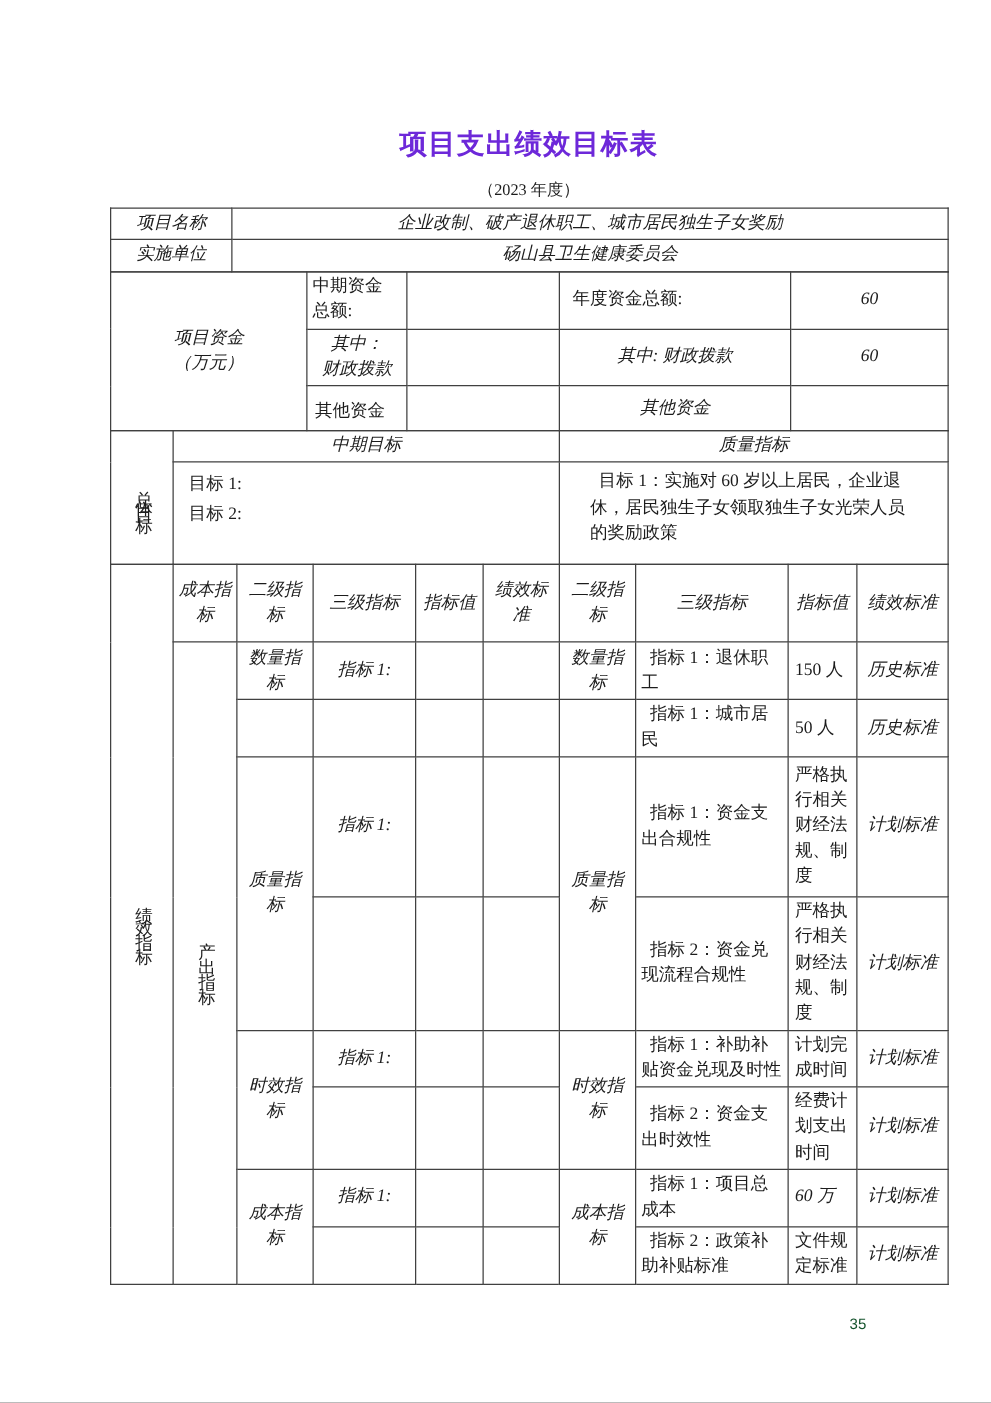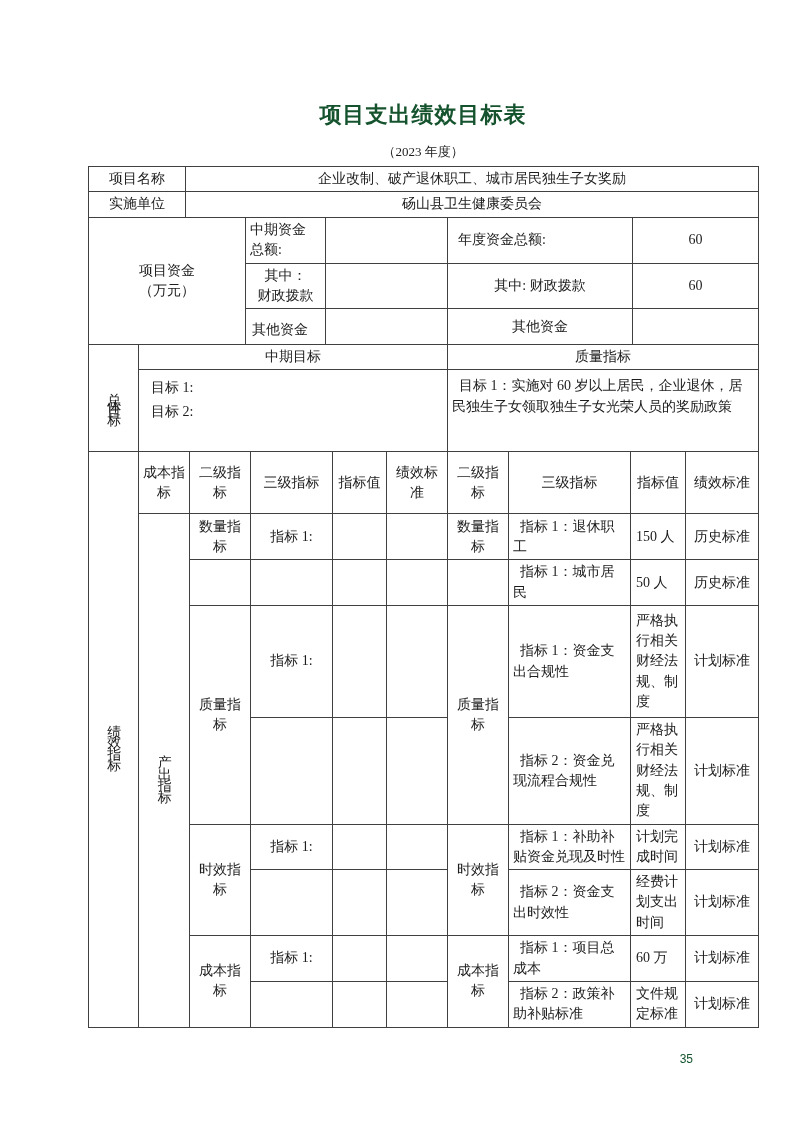--- a/index.html
+++ b/index.html
@@ -1,28 +1,28 @@
 <!DOCTYPE html>
 <html><head>
 <meta charset="utf-8">
 <style>
   html,body{margin:0;padding:0;background:#888;}
   .page{position:relative;width:793px;height:1122px;background:#ffffff;margin:0 auto;
         font-family:"Liberation Serif",serif;color:#1c1c1c;overflow:hidden;}
   .content{position:absolute;left:88px;top:0;width:670px;}
   .title{margin:0;padding-top:100px;text-align:center;font-size:22px;font-weight:bold;
-         font-family:"Liberation Sans",sans-serif;letter-spacing:1px;color:#14532d;}
+         font-family:"Liberation Sans",sans-serif;letter-spacing:1px;color:#6d28d9;}
   .subtitle{margin:13px 0 6px 0;text-align:center;font-size:13px;color:#1c1c1c;}
   table{width:670px;border-collapse:collapse;table-layout:fixed;margin-top:-1px;}
   td{border:1px solid #404040;font-size:14px;line-height:1.45;padding:2px 4px;
      vertical-align:middle;word-break:break-all;overflow:hidden;}
-  .c{text-align:center;}
+  .c{text-align:center;font-style:italic;}
   .l{text-align:left;}
   .pre{white-space:pre-line;}
-  .topleft{vertical-align:top;text-align:left;padding:6px 4px;}
+  .topleft{vertical-align:top;text-align:left;padding:6px 24px;}
   .bottomleft{vertical-align:bottom;text-align:left;padding:4px 6px;}
   .ind{text-indent:7px;}
   .goal-lines{line-height:1.65;}
   .vert{text-align:center;vertical-align:middle;padding:0;}
   .vert span{writing-mode:vertical-rl;text-orientation:upright;display:inline-block;}
   .vs-small span{letter-spacing:7px;}
   .vs-mid span{letter-spacing:12px;}
   .vs-big span{letter-spacing:11px;}
   .pagenum{position:absolute;top:1052px;right:100px;font-size:12px;
            font-family:"Liberation Sans",sans-serif;color:#14532d;}

